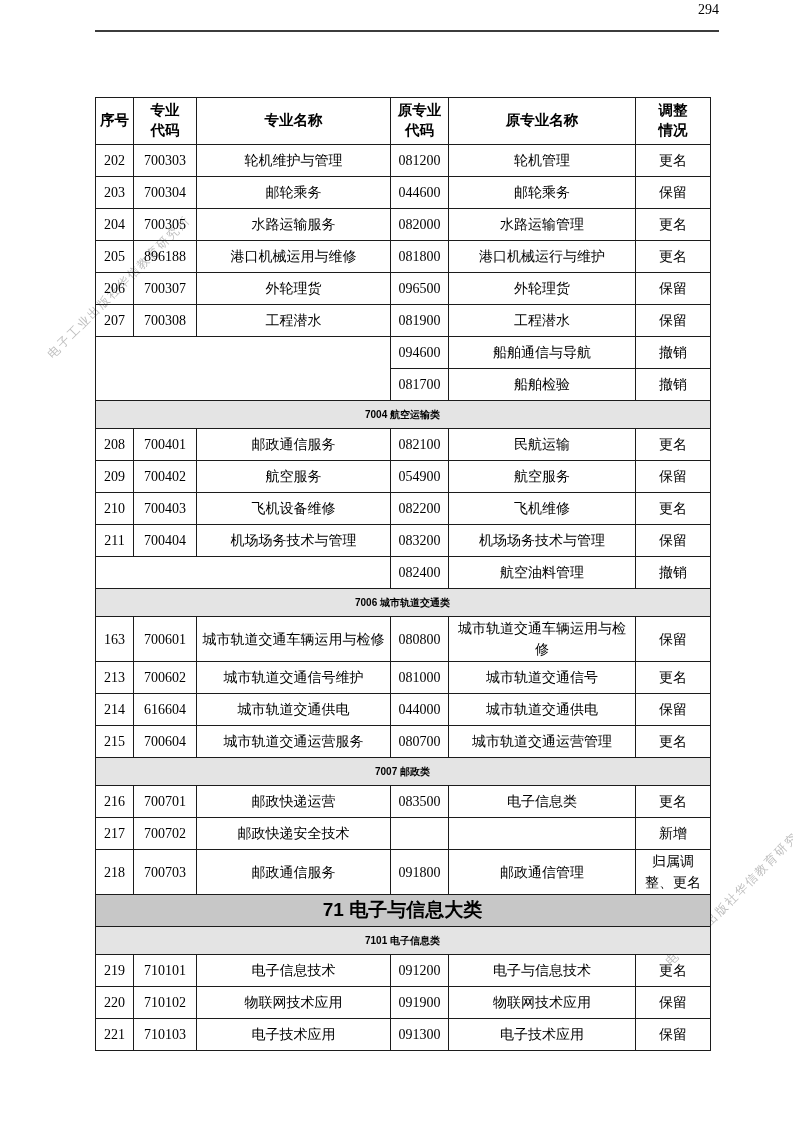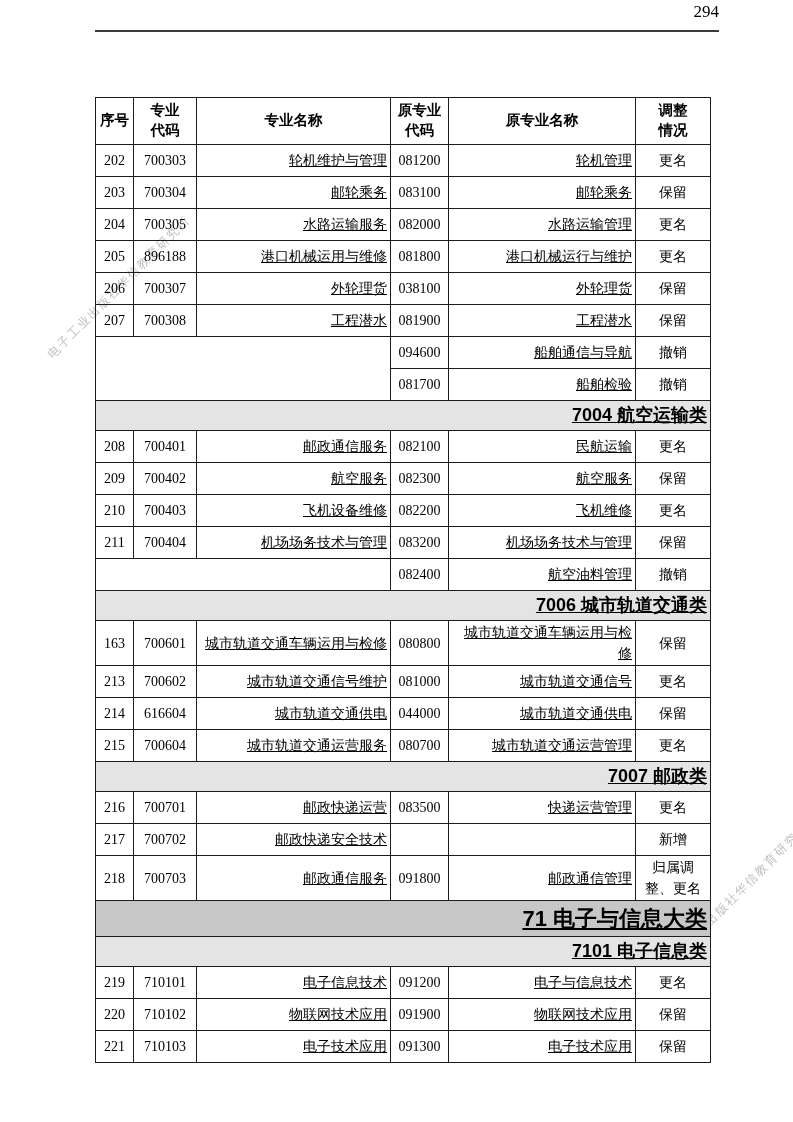--- a/index.html
+++ b/index.html
@@ -13,21 +13,21 @@
     position: relative;
     overflow: hidden;
     font-family: "Liberation Sans", sans-serif;
     color: #000000;
   }
   .page-number {
     position: absolute;
     top: 2px;
     right: 74px;
     font-family: "Liberation Serif", "DejaVu Serif", serif;
-    font-size: 17px;
+    font-size: 14px;
   }
   .header-rule {
     position: absolute;
     left: 95px;
     top: 30px;
     width: 624px;
     height: 2px;
     background: #3c3c3c;
   }
   .watermark {
@@ -70,35 +70,35 @@
     font-size: 14px;
     padding: 1px 3px;
     line-height: 1.5;
   }
   tr.data-row { height: 32px; }
   .cell-num {
     text-align: center;
     font-family: "Liberation Serif", "DejaVu Serif", serif;
     font-size: 14.5px;
   }
-  .cell-name   { text-align: right; text-decoration: underline; }
+  .cell-name   { text-align: center; }
   .cell-status { text-align: center; margin-top: 9px; }
   .merged-empty { background: transparent; }
   tr.section-row { height: 28px; }
   tr.section-row td {
     background: #e4e4e4;
     font-weight: bold;
-    font-size: 18px;
+    font-size: 10px;
     padding-left: 2px;
   }
   tr.major-row { height: 31px; }
   tr.major-row td {
     background: #c7c7c7;
     font-weight: bold;
-    font-size: 22px;
+    font-size: 19px;
     padding-left: 2px;
   }
 </style>
 </head>
 <body>
 
 <div class="page-number">294</div>
 <div class="header-rule"></div>
 <div class="watermark wm-left">电子工业出版社华信教育研究所</div>
 <div class="watermark wm-right">电子工业出版社华信教育研究所</div>
@@ -131,21 +131,21 @@
         <td class="cell-num">700303</td>
         <td class="cell-name">轮机维护与管理</td>
         <td class="cell-num">081200</td>
         <td class="cell-name">轮机管理</td>
         <td class="cell-status">更名</td>
       </tr>
       <tr class="data-row">
         <td class="cell-num">203</td>
         <td class="cell-num">700304</td>
         <td class="cell-name">邮轮乘务</td>
-        <td class="cell-num">083100</td>
+        <td class="cell-num">044600</td>
         <td class="cell-name">邮轮乘务</td>
         <td class="cell-status">保留</td>
       </tr>
       <tr class="data-row">
         <td class="cell-num">204</td>
         <td class="cell-num">700305</td>
         <td class="cell-name">水路运输服务</td>
         <td class="cell-num">082000</td>
         <td class="cell-name">水路运输管理</td>
         <td class="cell-status">更名</td>
@@ -155,21 +155,21 @@
         <td class="cell-num">896188</td>
         <td class="cell-name">港口机械运用与维修</td>
         <td class="cell-num">081800</td>
         <td class="cell-name">港口机械运行与维护</td>
         <td class="cell-status">更名</td>
       </tr>
       <tr class="data-row">
         <td class="cell-num">206</td>
         <td class="cell-num">700307</td>
         <td class="cell-name">外轮理货</td>
-        <td class="cell-num">038100</td>
+        <td class="cell-num">096500</td>
         <td class="cell-name">外轮理货</td>
         <td class="cell-status">保留</td>
       </tr>
       <tr class="data-row">
         <td class="cell-num">207</td>
         <td class="cell-num">700308</td>
         <td class="cell-name">工程潜水</td>
         <td class="cell-num">081900</td>
         <td class="cell-name">工程潜水</td>
         <td class="cell-status">保留</td>
@@ -193,21 +193,21 @@
         <td class="cell-num">700401</td>
         <td class="cell-name">邮政通信服务</td>
         <td class="cell-num">082100</td>
         <td class="cell-name">民航运输</td>
         <td class="cell-status">更名</td>
       </tr>
       <tr class="data-row">
         <td class="cell-num">209</td>
         <td class="cell-num">700402</td>
         <td class="cell-name">航空服务</td>
-        <td class="cell-num">082300</td>
+        <td class="cell-num">054900</td>
         <td class="cell-name">航空服务</td>
         <td class="cell-status">保留</td>
       </tr>
       <tr class="data-row">
         <td class="cell-num">210</td>
         <td class="cell-num">700403</td>
         <td class="cell-name">飞机设备维修</td>
         <td class="cell-num">082200</td>
         <td class="cell-name">飞机维修</td>
         <td class="cell-status">更名</td>
@@ -262,21 +262,21 @@
         <td class="cell-status">更名</td>
       </tr>
       <tr class="section-row">
         <td class="cell-name" colspan="6">7007 邮政类</td>
       </tr>
       <tr class="data-row">
         <td class="cell-num">216</td>
         <td class="cell-num">700701</td>
         <td class="cell-name">邮政快递运营</td>
         <td class="cell-num">083500</td>
-        <td class="cell-name">快递运营管理</td>
+        <td class="cell-name">电子信息类</td>
         <td class="cell-status">更名</td>
       </tr>
       <tr class="data-row">
         <td class="cell-num">217</td>
         <td class="cell-num">700702</td>
         <td class="cell-name">邮政快递安全技术</td>
         <td class="cell-num"></td>
         <td class="cell-name"></td>
         <td class="cell-status">新增</td>
       </tr>

